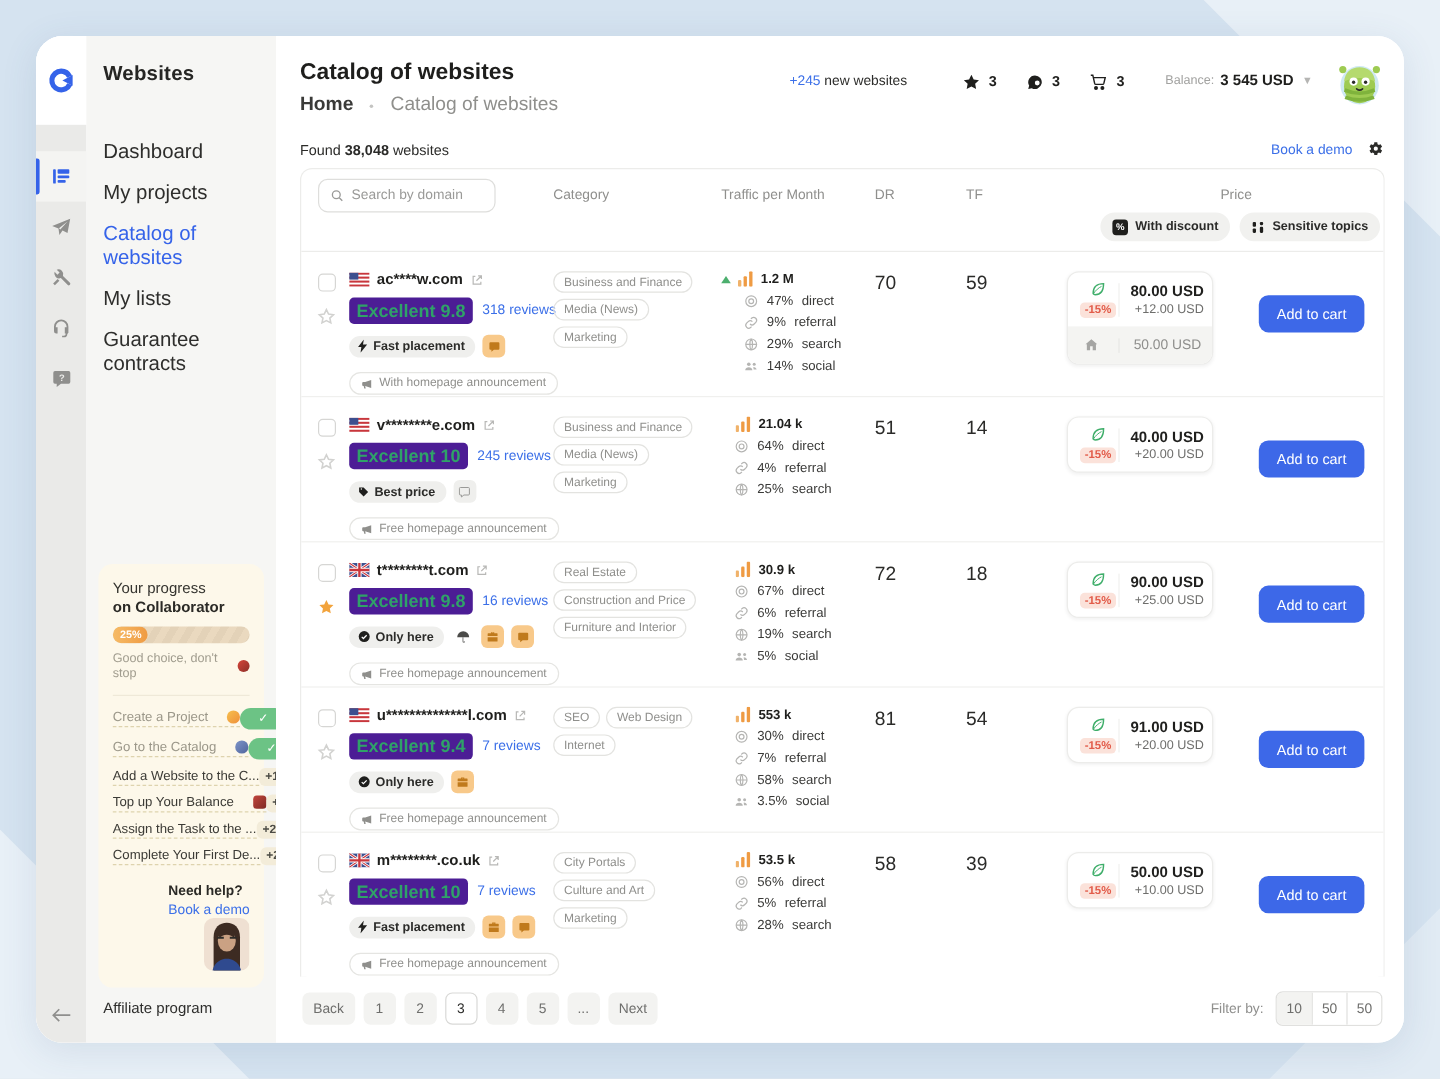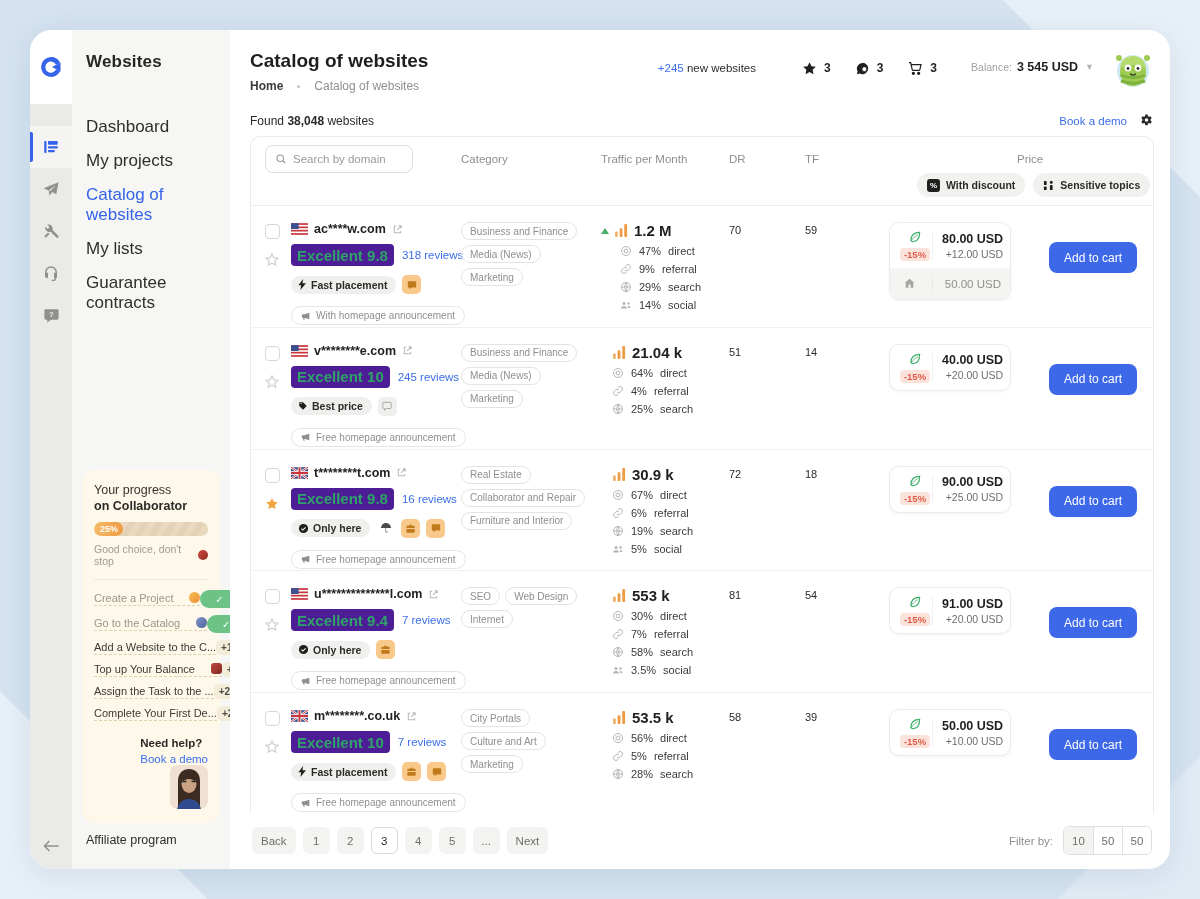--- a/index.html
+++ b/index.html
@@ -49,21 +49,21 @@
   .w-photo { width:38px; height:44px; border-radius:8px; overflow:hidden; flex:none; }
 
   .panel-footer { margin-top:auto; }
   .panel-footer .menu-item { padding:8px 14px; font-size:12.5px; }
 
   
   .content { flex:1; background:#fff; padding:20px 16px 10px 20px; display:flex; flex-direction:column; min-width:0; }
 
   .top-row { display:flex; align-items:flex-start; }
   .page-title { font-size:19px; font-weight:700; color:#1e1e1c; }
-  .breadcrumb { margin-top:7px; font-size:12px; color:#8f8f8c; display:flex; align-items:center; gap:14px; }
+  .breadcrumb { margin-top:7px; font-size:16px; color:#8f8f8c; display:flex; align-items:center; gap:14px; }
   .breadcrumb b { color:#3a3a38; font-weight:700; }
   .bc-dot { width:3px; height:3px; border-radius:50%; background:#c4c4c2; }
   .new-sites { margin-left:auto; margin-top:12px; font-size:11.5px; color:#2c2c2a; white-space:nowrap; }
   .new-sites b { color:#3B6FE8; font-weight:400; }
   .counters { display:flex; align-items:center; gap:24px; margin:10px 0 0 46px; }
   .counter { display:flex; align-items:center; gap:7px; font-size:12px; font-weight:700; color:#1f1f1d; cursor:pointer; }
   .balance { display:flex; align-items:center; gap:5px; margin:10px 0 0 34px; cursor:pointer; white-space:nowrap; }
   .balance-label { font-size:10.5px; color:#a2a2a0; }
   .balance-value { font-size:12.5px; font-weight:700; color:#1f1f1d; }
   .chev { color:#b5b5b3; font-size:9px; margin-left:2px; }
@@ -111,26 +111,26 @@
   .mini-badge.gray { background:#efefed; color:#9a9a98; }
   .mini-badge.plain { color:#4b4b49; }
   .ann-line { margin-top:12px; }
   .chip-outline { display:inline-flex; border:1px solid #e5e5e2; border-radius:12px; padding:3px 9px; font-size:10px; color:#8f8f8c; align-items:center; gap:5px; white-space:nowrap; }
 
   .c-cat { display:flex; flex-wrap:wrap; gap:5px; padding-right:8px; align-content:flex-start; }
   .cat-chip { border:1px solid #e3e3e0; border-radius:10px; padding:2.5px 8px; font-size:10px; color:#8f8f8c; white-space:nowrap; }
 
   .t-total { display:flex; align-items:center; gap:6px; }
   .tri-up { width:0; height:0; border-left:4px solid transparent; border-right:4px solid transparent; border-bottom:6px solid #4caf6e; }
-  .t-amount { font-size:15px; font-weight:700; color:#1f1f1d;text-align:center; }
+  .t-amount { font-size:11px; font-weight:700; color:#1f1f1d;text-align:center; }
   .t-line { display:flex; align-items:center; gap:7px; margin-top:6px; margin-left:20px; font-size:11px; color:#3a3a38; }
   .t-line .ti { color:#b5b5b3; display:flex; margin-left:-1px; }
   .t-line b { font-weight:400; }
 
-  .c-dr,.c-tf { font-size:11px; color:#2b2b29; padding-top:2px; }
+  .c-dr,.c-tf { font-size:16px; color:#2b2b29; padding-top:2px; }
 
   .price-card { width:122px; border:1px solid #ececea; border-radius:10px; box-shadow:0 1px 3px rgba(0,0,0,.05); overflow:hidden; background:#fff; }
   .p-main { display:flex; align-items:center; padding:7px 9px 7px 8px; }
   .p-left { width:34px; display:flex; flex-direction:column; align-items:center; gap:4px; flex:none; }
   .disc { background:#fbe2da; color:#e25c4a; font-size:9.5px; font-weight:700; border-radius:4px; padding:1px 4px; }
   .p-right { margin-left:auto; text-align:right; border-left:1px solid #f0f0ee; padding-left:9px; flex:1; }
   .p-amount { font-size:12.5px; font-weight:700; color:#1f1f1d; white-space:nowrap; }
   .p-extra { font-size:10.5px; color:#6e6e6c; margin-top:2px; white-space:nowrap; }
   .p-base { background:#f4f4f2; display:flex; align-items:center; padding:9px 9px 9px 13px; }
   .p-base-val { margin-left:auto; font-size:11.5px; color:#8e8e8c; border-left:1px solid #e6e6e4; padding-left:12px; }
@@ -752,21 +752,21 @@
                   <svg width="10" height="10" viewBox="0 0 24 24" fill="#8f8f8c">
                     <path d="M20 4 8 8H4a2 2 0 0 0-2 2v4a2 2 0 0 0 2 2h1l1 5h3l-1-5h0l12 4z"></path>
                   </svg>
                 </span>
               <span>Free homepage announcement</span>
             </span>
           </div>
         </div>
         <div class="c-cat">
           <span class="cat-chip">Real Estate</span>
-          <span class="cat-chip">Collaborator and Repair</span>
+          <span class="cat-chip">Construction and Price</span>
           <span class="cat-chip">Furniture and Interior</span>
         </div>
         <div>
           <div class="t-total" style="margin-left:12px">
             <span>
                 <svg width="13" height="13" viewBox="0 0 14 14">
                   <rect x="0" y="8" width="3" height="6" rx="1" fill="#f0b26a"></rect>
                   <rect x="5" y="4.5" width="3" height="9.5" rx="1" fill="#ef9b43"></rect>
                   <rect x="10" y="0" width="3" height="14" rx="1" fill="#ef9b43"></rect>
                 </svg>

